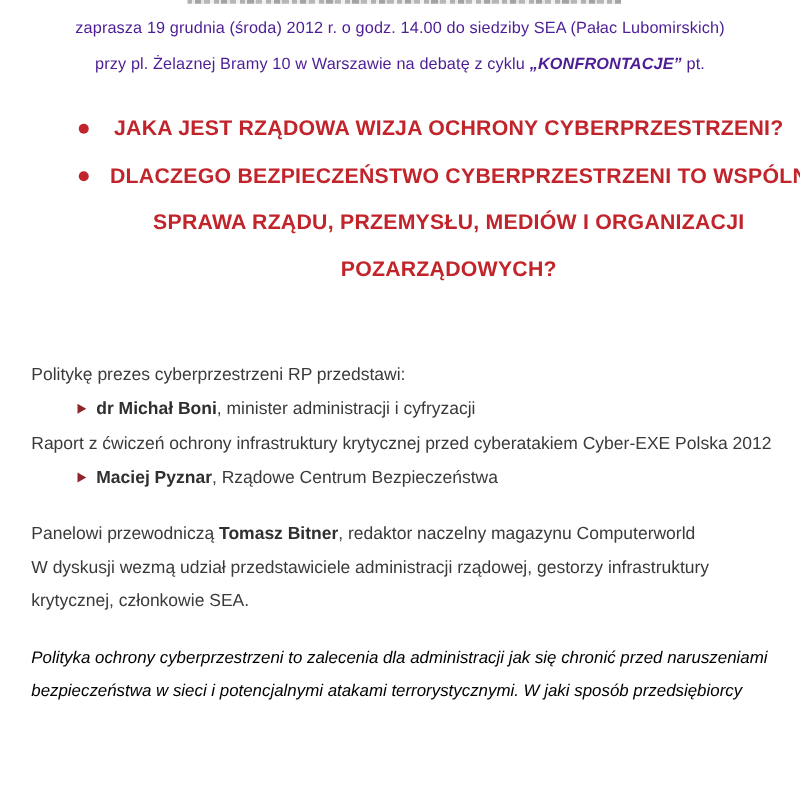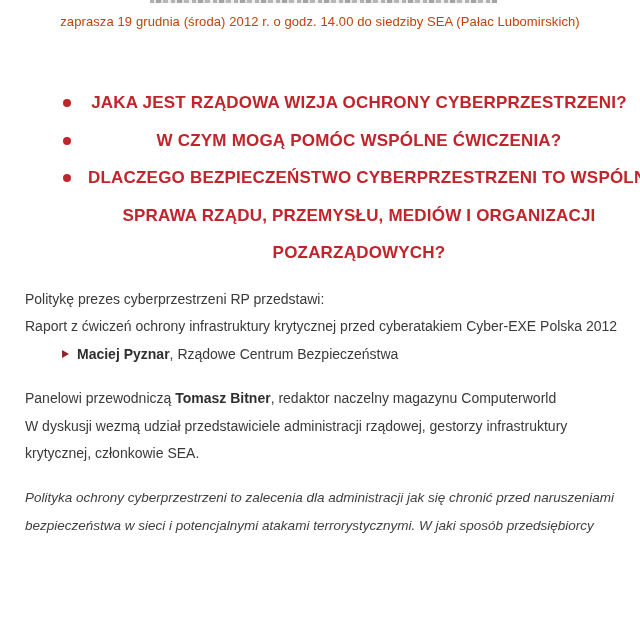--- a/index.html
+++ b/index.html
@@ -19,21 +19,21 @@
     background: repeating-linear-gradient(90deg,
       #8f8f8f 0px 4px, #e2e2e2 4px 6px, #7c7c7c 6px 11px,
       #d8d8d8 11px 13px, #989898 13px 18px, #ececec 18px 21px);
     opacity: .7;
   }
 
   .intro {
     position: absolute; top: 7px; left: 0; right: 0;
     text-align: center;
     font-size: 13px; line-height: 29px;
-    color: #c2410c;
+    color: #4c1d95;
     letter-spacing: .1px;
   }
   .cycle { font-weight: bold; font-style: italic; }
 
   .questions {
     position: absolute; top: 84px; left: 63px; right: 10px;
     margin: 0; padding: 0; list-style: none;
     color: var(--accent, #c1242b);
     font-weight: bold; font-size: 17px;
     letter-spacing: .2px;
@@ -56,55 +56,55 @@
     position: absolute; left: 37px; top: 9.5px;
     width: 0; height: 0;
     border-left: 7px solid var(--marker, #8e262c);
     border-top: 4.5px solid transparent;
     border-bottom: 4.5px solid transparent;
   }
   .bold { font-weight: bold; color: #2f2f2f; }
   .gap { height: 17px; }
   .footnote-line {
     height: 27.4px; line-height: 27.4px; white-space: nowrap;
-    font-style: italic; font-size: 13.5px; color: #404040;
+    font-style: italic; font-size: 13.5px; color: #000000;
   }
 </style>
 </head>
 <body>
 
 <div class="page">
 
   <div class="remnant"></div>
 
   <div class="intro">
     <div class="i-line">zaprasza 19 grudnia (środa) 2012 r. o godz. 14.00 do siedziby SEA (Pałac Lubomirskich)</div>
+    <div class="i-line"><span>przy pl. Żelaznej Bramy 10 w Warszawie na debatę z cyklu </span><span class="cycle">„KONFRONTACJE”</span><span> pt.</span></div>
   </div>
 
   <ul class="questions">
     <li class="q-item">
       <span class="q-dot"></span>
       <div class="q-line">JAKA JEST RZĄDOWA WIZJA OCHRONY CYBERPRZESTRZENI?</div>
-    </li>
-    <li class="q-item">
-      <span class="q-dot"></span>
-      <div class="q-line">W CZYM MOGĄ POMÓC WSPÓLNE ĆWICZENIA?</div>
     </li>
     <li class="q-item">
       <span class="q-dot"></span>
       <div class="q-line">DLACZEGO BEZPIECZEŃSTWO CYBERPRZESTRZENI TO WSPÓLNA</div>
       <div class="q-line">SPRAWA RZĄDU, PRZEMYSŁU, MEDIÓW I ORGANIZACJI</div>
       <div class="q-line">POZARZĄDOWYCH?</div>
     </li>
   </ul>
 
   <div class="body-block">
 
     <div class="b-line">Politykę prezes cyberprzestrzeni RP przedstawi:</div>
 
+    <div class="b-line sub">
+      <span class="arrow-icon"></span><span class="bold">dr Michał Boni</span><span>, minister administracji i cyfryzacji</span>
+    </div>
 
     <div class="b-line">Raport z ćwiczeń ochrony infrastruktury krytycznej przed cyberatakiem Cyber-EXE Polska 2012</div>
 
 
     <div class="b-line sub">
       <span class="arrow-icon"></span><span class="bold">Maciej Pyznar</span><span>, Rządowe Centrum Bezpieczeństwa</span>
     </div>
 
     <div class="gap"></div>
 

